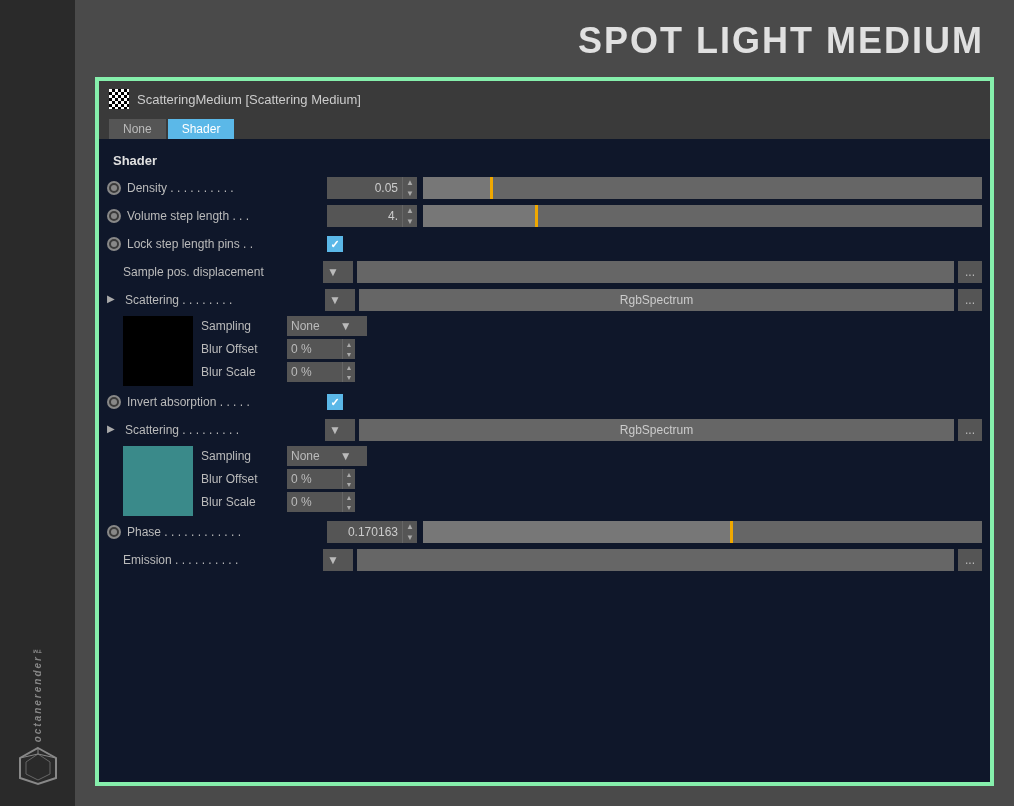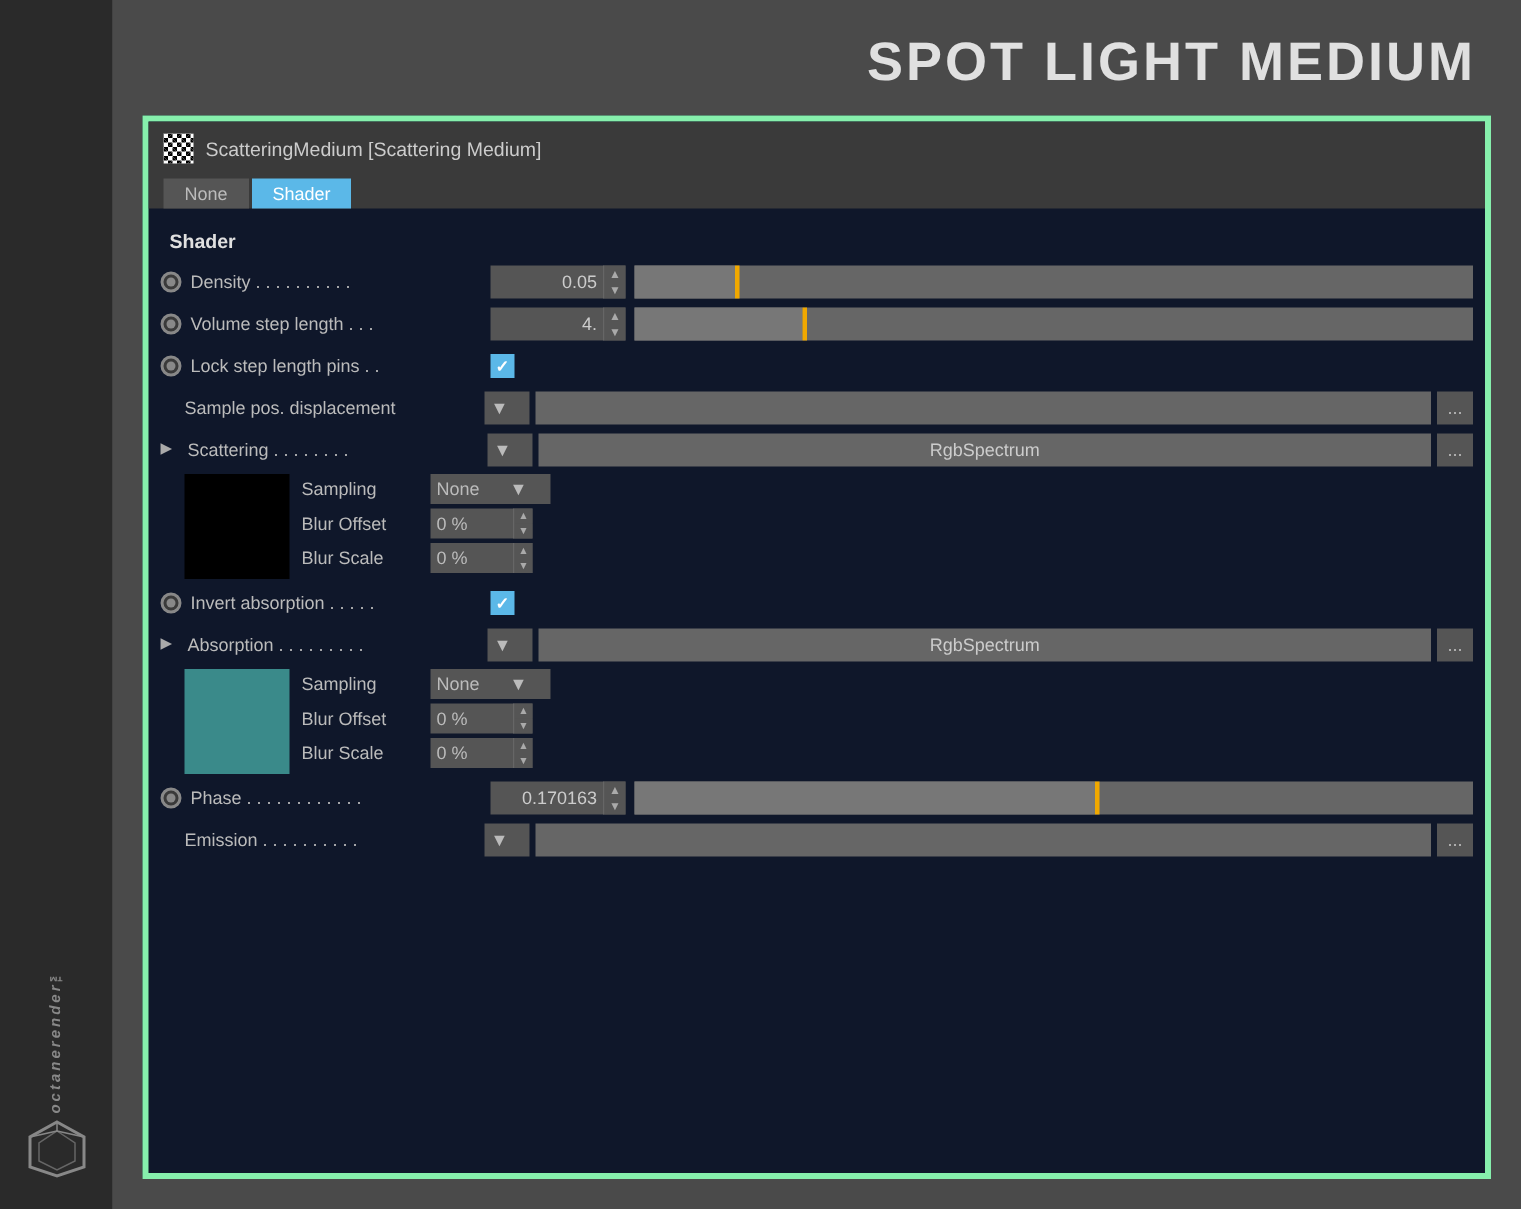--- a/index.html
+++ b/index.html
@@ -549,21 +549,21 @@
       </div>
 
       <div class="prop-row">
         <div class="radio-btn active"></div>
         <span class="prop-label">Invert absorption . . . . .</span>
         <div class="checkbox-ctrl"></div>
       </div>
 
       <div class="prop-row">
         <span class="expand-arrow">▶</span>
-        <span class="prop-label">Absorption . . . . . . . . .</span>
+        <span class="prop-label">Scattering . . . . . . . . .</span>
         <div class="dropdown" style="margin-right:4px; width:26px;">
           <span>▼</span>
         </div>
         <div class="spectrum-area">RgbSpectrum</div>
         <button class="ellipsis-btn">...</button>
       </div>
 
       <div class="swatch-row">
         <div class="color-swatch teal-swatch"></div>
         <div class="sub-props">

